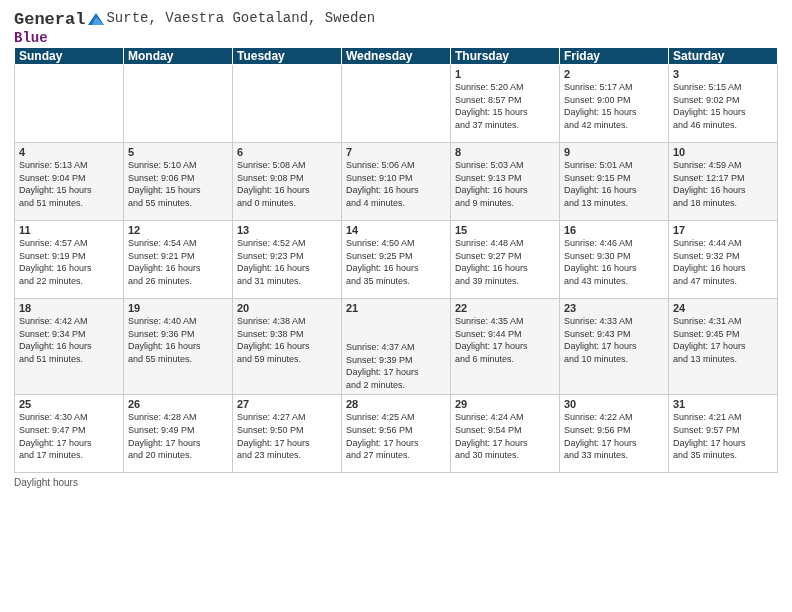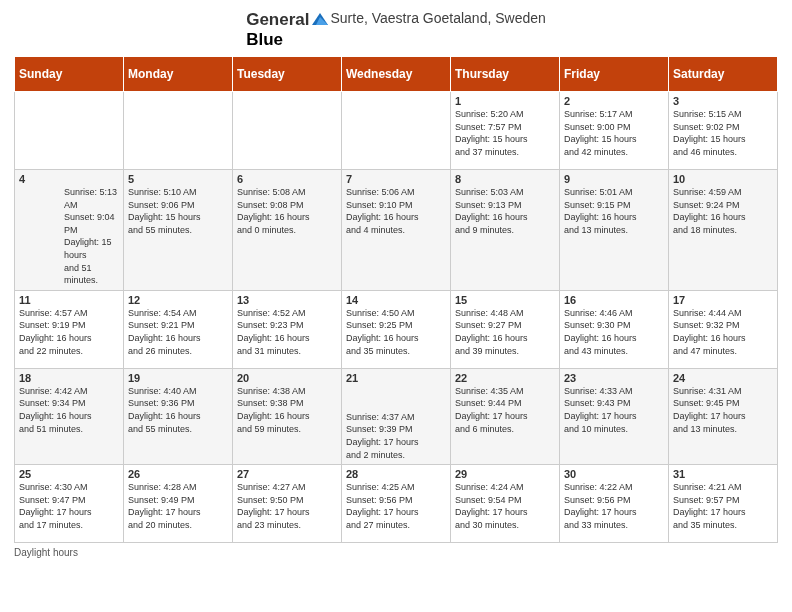--- a/index.html
+++ b/index.html
@@ -10,23 +10,23 @@
       background: #fff;
       overflow: hidden;
     }
     .page {
       width: 792px;
       height: 612px;
       padding: 10px 14px 10px 14px;
     }
     .header {
       display: flex;
-      justify-content: center;
+      justify-content: flex-start;
       align-items: flex-start;
-      margin-bottom: 6px;
+      font-family: Liberation Mono, monospace;
     }
     .logo {
       display: flex;
       align-items: center;
     }
     .logo-general { color: #333; }
     .logo-blue { color: #1a6fbd; }
     .title-block {
       text-align: right;
     }
@@ -39,25 +39,25 @@
     .subtitle {
       font-size: 14px;
       color: #404040;
     }
     table {
       width: 100%;
       border-collapse: collapse;
       table-layout: fixed;
     }
     thead tr th {
-      background: #c2410c;
+      background: #0c4a6e;
       color: #fff;
       font-size: 12px;
       font-weight: bold;
-      padding: 10px 4px;
+      padding: 1px 4px;
       text-align: left;
       border: 1px solid #fff;
     }
     tbody tr td {
       border: 1px solid #ccc;
       vertical-align: top;
       padding: 3px 4px;
       font-size: 9.5px;
       color: #333;
       height: 78px;
@@ -95,21 +95,21 @@
     <div class="logo">
       <div>
         <div style="display:flex;align-items:center;">
           <span class="logo-general" style="font-size:17px;font-weight:bold;color:#333;">General</span>
           <svg width="20" height="20" viewBox="0 0 20 20" style="margin-left:1px;margin-top:-2px;">
             <polygon points="2,16 10,4 18,16" fill="#1a6fbd"></polygon>
             <polygon points="6,16 14,16 18,16 10,8" fill="#4aa0e8"></polygon>
           </svg>
         </div>
         <div>
-          <span class="logo-blue" style="font-size:17px;font-weight:bold;color:#000000;">Blue</span>
+          <span class="logo-blue" style="font-size:14px;font-weight:bold;color:#701a75;">Blue</span>
         </div>
       </div>
     </div>
     <div class="title-block">
       <div class="subtitle">Surte, Vaestra Goetaland, Sweden</div>
     </div>
   </div>
 
   <table>
     <thead>
@@ -125,21 +125,21 @@
     </thead>
     <tbody id="calendar-body">
     <tr>
           <td class="empty-cell"></td>
           <td class="empty-cell"></td>
           <td class="empty-cell"></td>
           <td class="empty-cell"></td>
           <td>
             <span class="day-num">1</span>
             <div class="day-info" style="white-space: pre-line;">Sunrise: 5:20 AM
-Sunset: 7:57 PM
+Sunset: 8:57 PM
 Daylight: 15 hours
 and 37 minutes.</div>
           </td>
           <td>
             <span class="day-num">2</span>
             <div class="day-info" style="white-space: pre-line;">Sunrise: 5:17 AM
 Sunset: 9:00 PM
 Daylight: 15 hours
 and 42 minutes.</div>
           </td>
@@ -147,21 +147,21 @@
             <span class="day-num">3</span>
             <div class="day-info" style="white-space: pre-line;">Sunrise: 5:15 AM
 Sunset: 9:02 PM
 Daylight: 15 hours
 and 46 minutes.</div>
           </td>
         </tr>
         <tr>
           <td>
             <span class="day-num">4</span>
-            <div class="day-info" style="white-space: pre-line; margin-left: 45px;">Sunrise: 5:13 AM
+            <div class="day-info" style="white-space: pre-line;">Sunrise: 5:13 AM
 Sunset: 9:04 PM
 Daylight: 15 hours
 and 51 minutes.</div>
           </td>
           <td>
             <span class="day-num">5</span>
             <div class="day-info" style="white-space: pre-line;">Sunrise: 5:10 AM
 Sunset: 9:06 PM
 Daylight: 15 hours
 and 55 minutes.</div>
@@ -190,21 +190,21 @@
           <td>
             <span class="day-num">9</span>
             <div class="day-info" style="white-space: pre-line;">Sunrise: 5:01 AM
 Sunset: 9:15 PM
 Daylight: 16 hours
 and 13 minutes.</div>
           </td>
           <td>
             <span class="day-num">10</span>
             <div class="day-info" style="white-space: pre-line;">Sunrise: 4:59 AM
-Sunset: 9:24 PM
+Sunset: 12:17 PM
 Daylight: 16 hours
 and 18 minutes.</div>
           </td>
         </tr>
         <tr>
           <td>
             <span class="day-num">11</span>
             <div class="day-info" style="white-space: pre-line;">Sunrise: 4:57 AM
 Sunset: 9:19 PM
 Daylight: 16 hours

